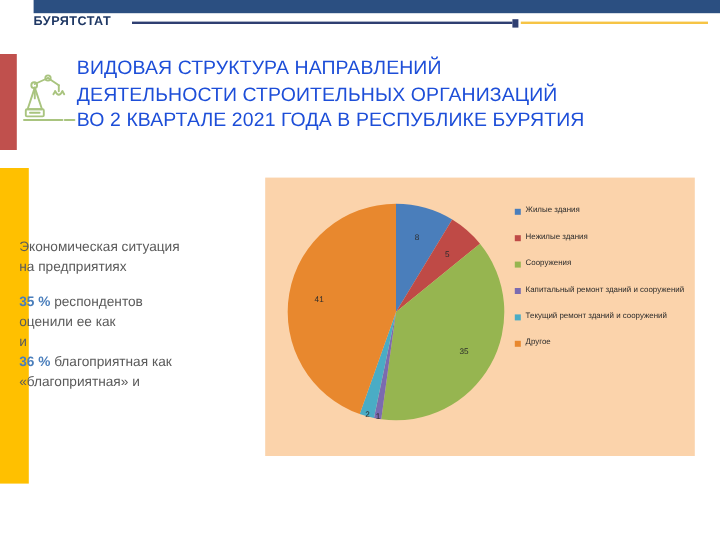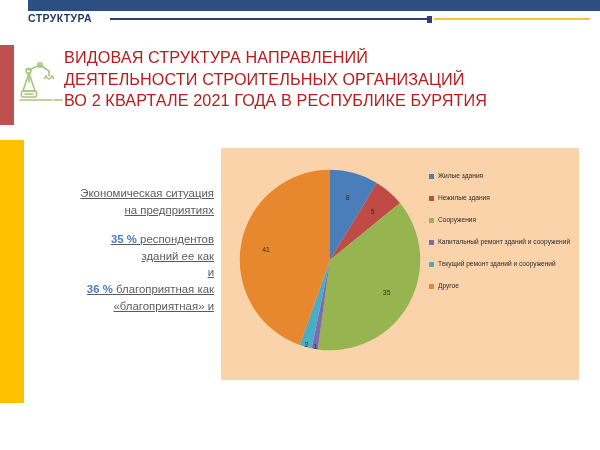--- a/index.html
+++ b/index.html
@@ -27,28 +27,28 @@
   .rule-right{position:absolute;left:324px;top:2px;width:156px;height:2px;background:#f6c445;}
 
   
   .blk-red{position:absolute;left:0;top:45px;width:14px;height:80px;background:#c0504d;}
   .blk-yellow{position:absolute;left:0;top:140px;width:24px;height:263px;background:#ffc000;}
 
   
   .crane{position:absolute;left:18px;top:58px;width:50px;height:50px;}
   .title{
     position:absolute;left:64px;top:47px;width:530px;
-    color:#b91c1c;font-size:16.2px;line-height:21.5px;
+    color:#1d4ed8;font-size:16.2px;line-height:21.5px;
     font-weight:400;letter-spacing:.1px;white-space:pre-line;
   }
 
   
   .leftcol{
-    position:absolute;left:16px;top:185px;width:198px;
-    text-align:right;color:#5b5b5b;font-size:11.4px;line-height:16.6px;text-decoration:underline;
+    position:absolute;left:16px;top:198px;width:198px;
+    text-align:left;color:#5b5b5b;font-size:11.4px;line-height:16.6px;
   }
   .leftcol .para{margin:0;}
   .leftcol .gap{height:13px;}
   .pct{color:#4a7ebb;font-weight:bold;}
 
   
   .chart{
     position:absolute;left:221px;top:148px;width:358px;height:232px;
     background:#fbd3ab;
   }
@@ -67,21 +67,21 @@
   .legend-text{
     font-size:6.6px;line-height:8.6px;color:#2b2b2b;
   }
 </style>
 </head>
 <body>
 
 <div class="page">
 
   <div class="topbar"></div>
-  <div class="brand">СТРУКТУРА</div>
+  <div class="brand">БУРЯТСТАТ</div>
 
   <div class="rule-wrap">
     <div class="rule-left"></div>
     <div class="rule-mark"></div>
     <div class="rule-right"></div>
   </div>
 
   <div class="blk-red"></div>
   <div class="blk-yellow"></div>
 
@@ -106,21 +106,21 @@
 
   <div class="title">ВИДОВАЯ СТРУКТУРА НАПРАВЛЕНИЙ
 ДЕЯТЕЛЬНОСТИ СТРОИТЕЛЬНЫХ ОРГАНИЗАЦИЙ
 ВО 2 КВАРТАЛЕ 2021 ГОДА В РЕСПУБЛИКЕ БУРЯТИЯ</div>
 
   <div class="leftcol">
     <p class="para">Экономическая  ситуация</p>
     <p class="para">на предприятиях</p>
     <div class="gap"></div>
     <p class="para"><span class="pct">35 %</span><span> респондентов</span></p>
-    <p class="para">зданий  ее как</p>
+    <p class="para">оценили  ее как</p>
     <p class="para">и</p>
     <p class="para"><span class="pct">36 %</span><span> благоприятная как</span></p>
     <p class="para">«благоприятная»  и</p>
   </div>
 
   <div class="chart">
     <div class="pie-wrap">
       <svg class="pie-svg" width="190" height="190" viewBox="0 0 200 200">
         <g id="pie-slices">
             <path d="M100,100 L100,5 A95,95 0 0,1 149.3604752533662,18.83015656808358 Z" fill="#4a7ebb"></path>

